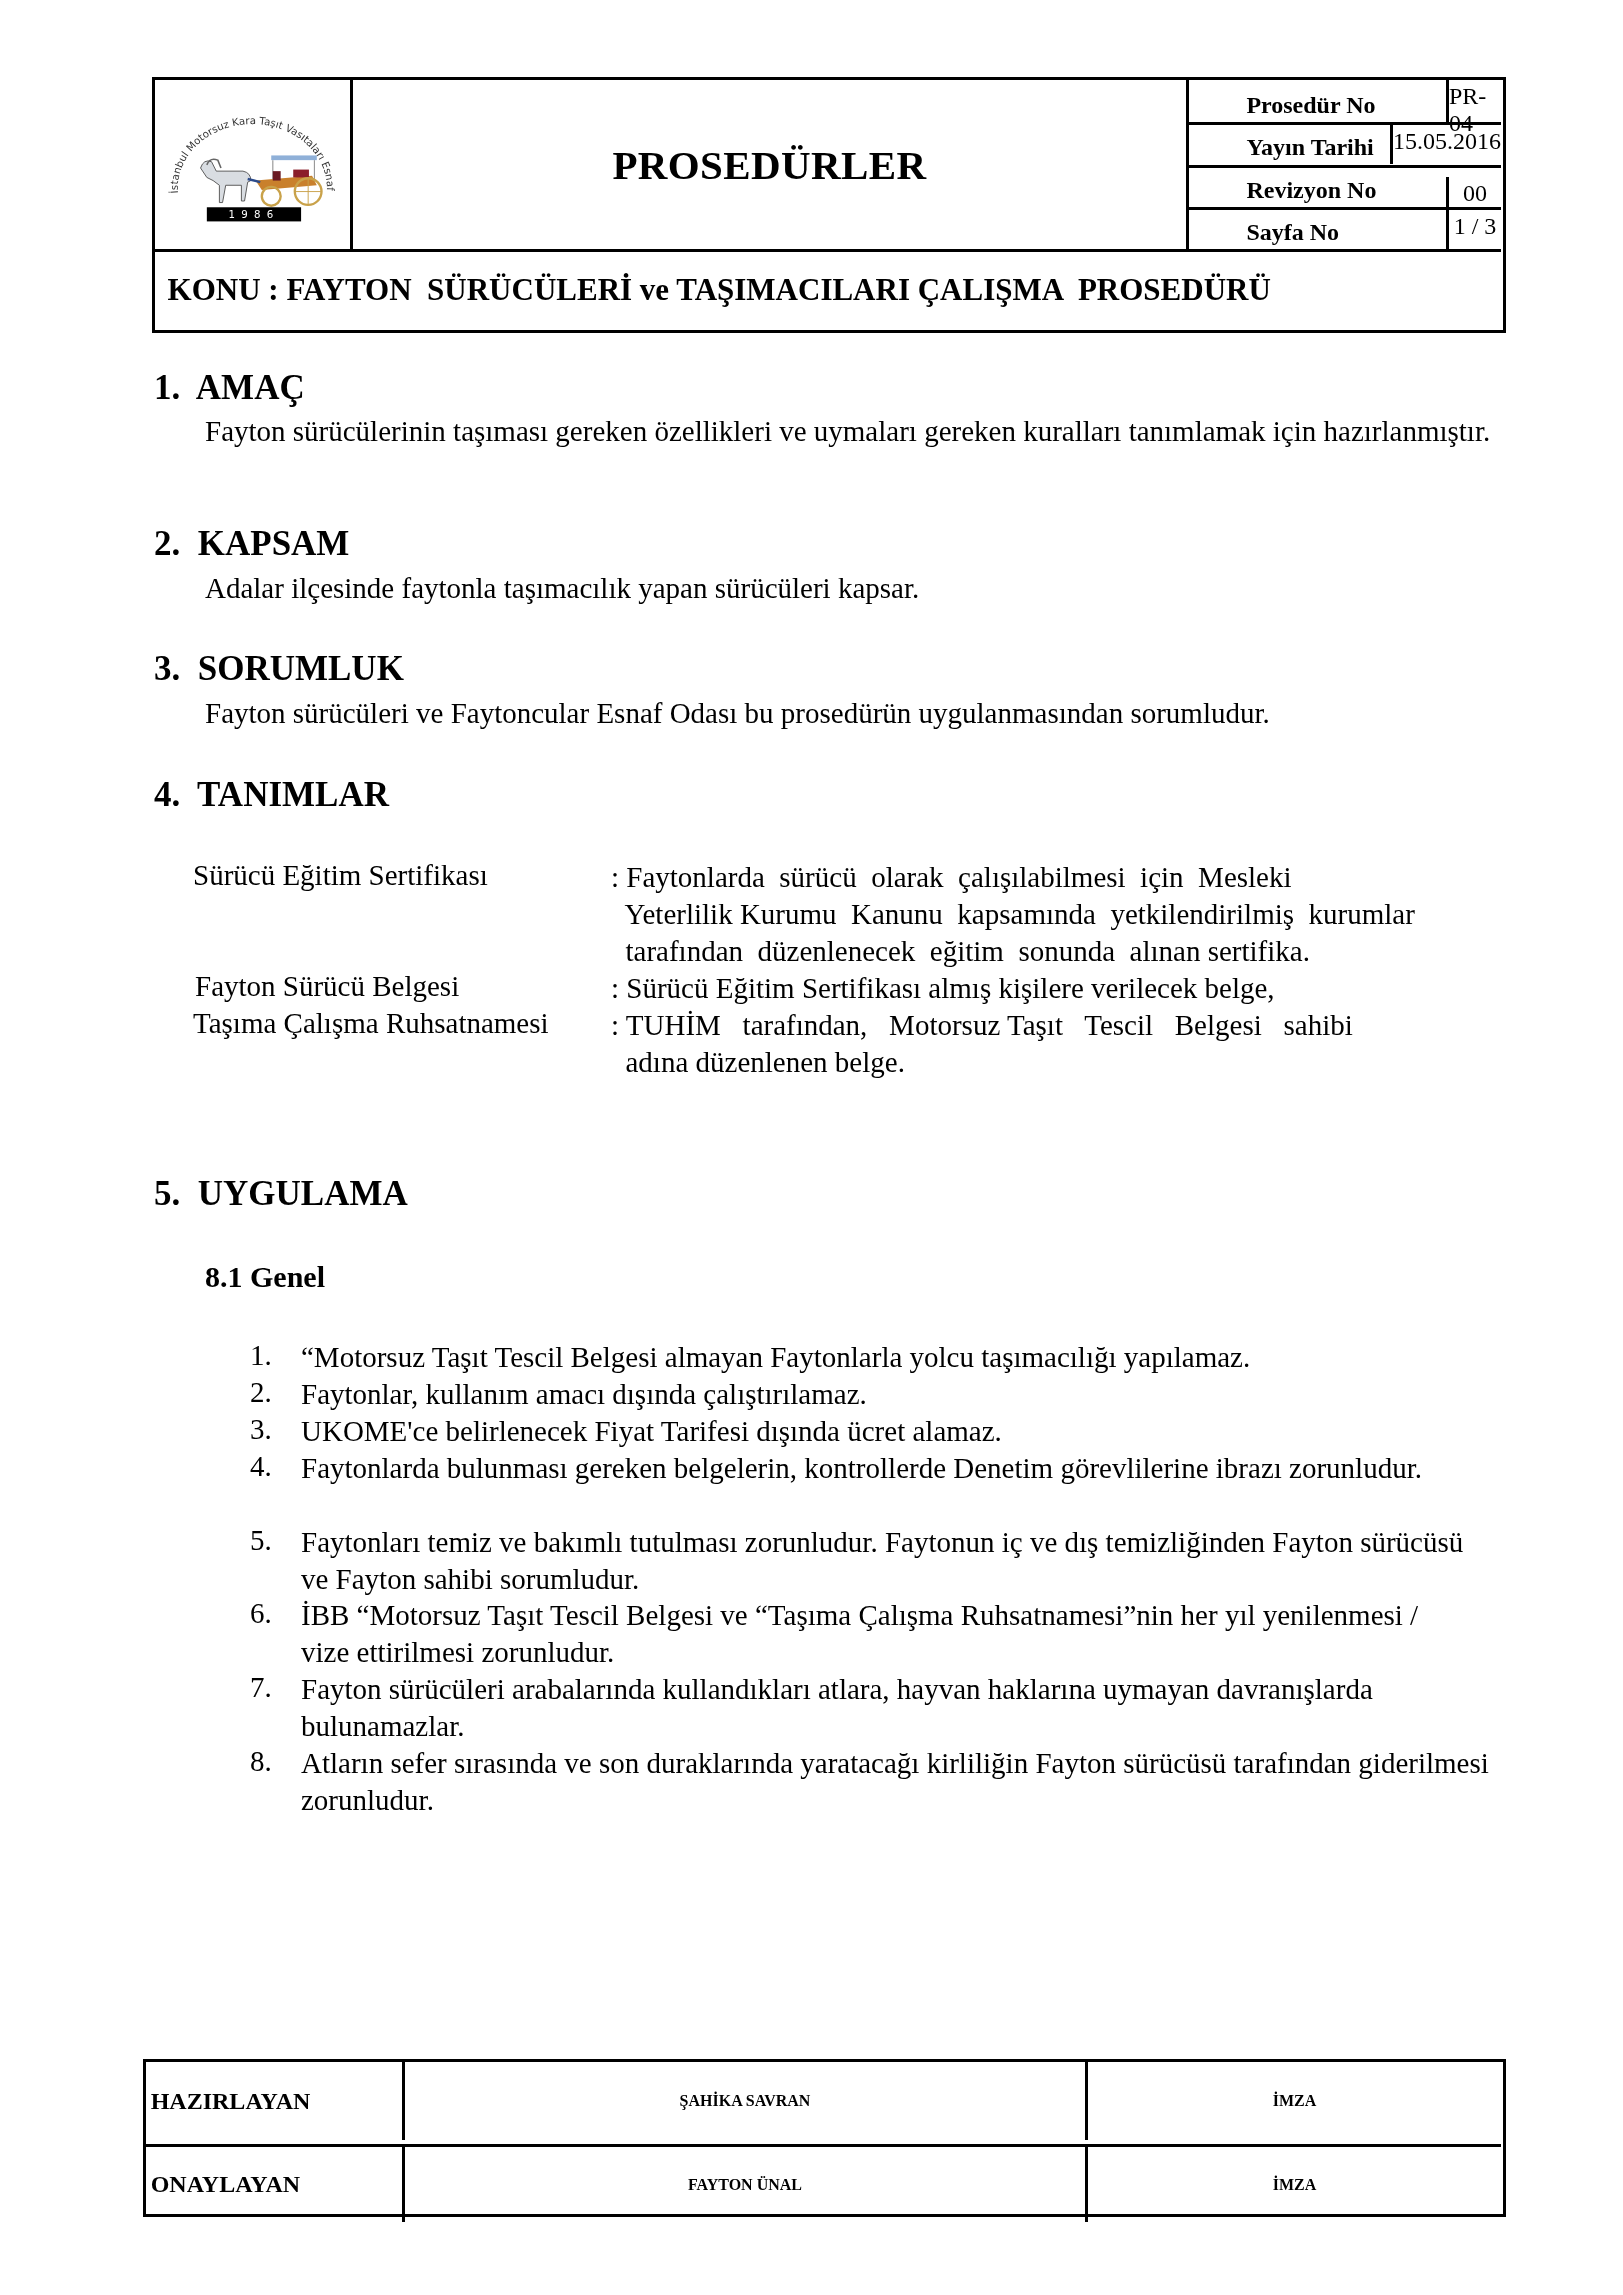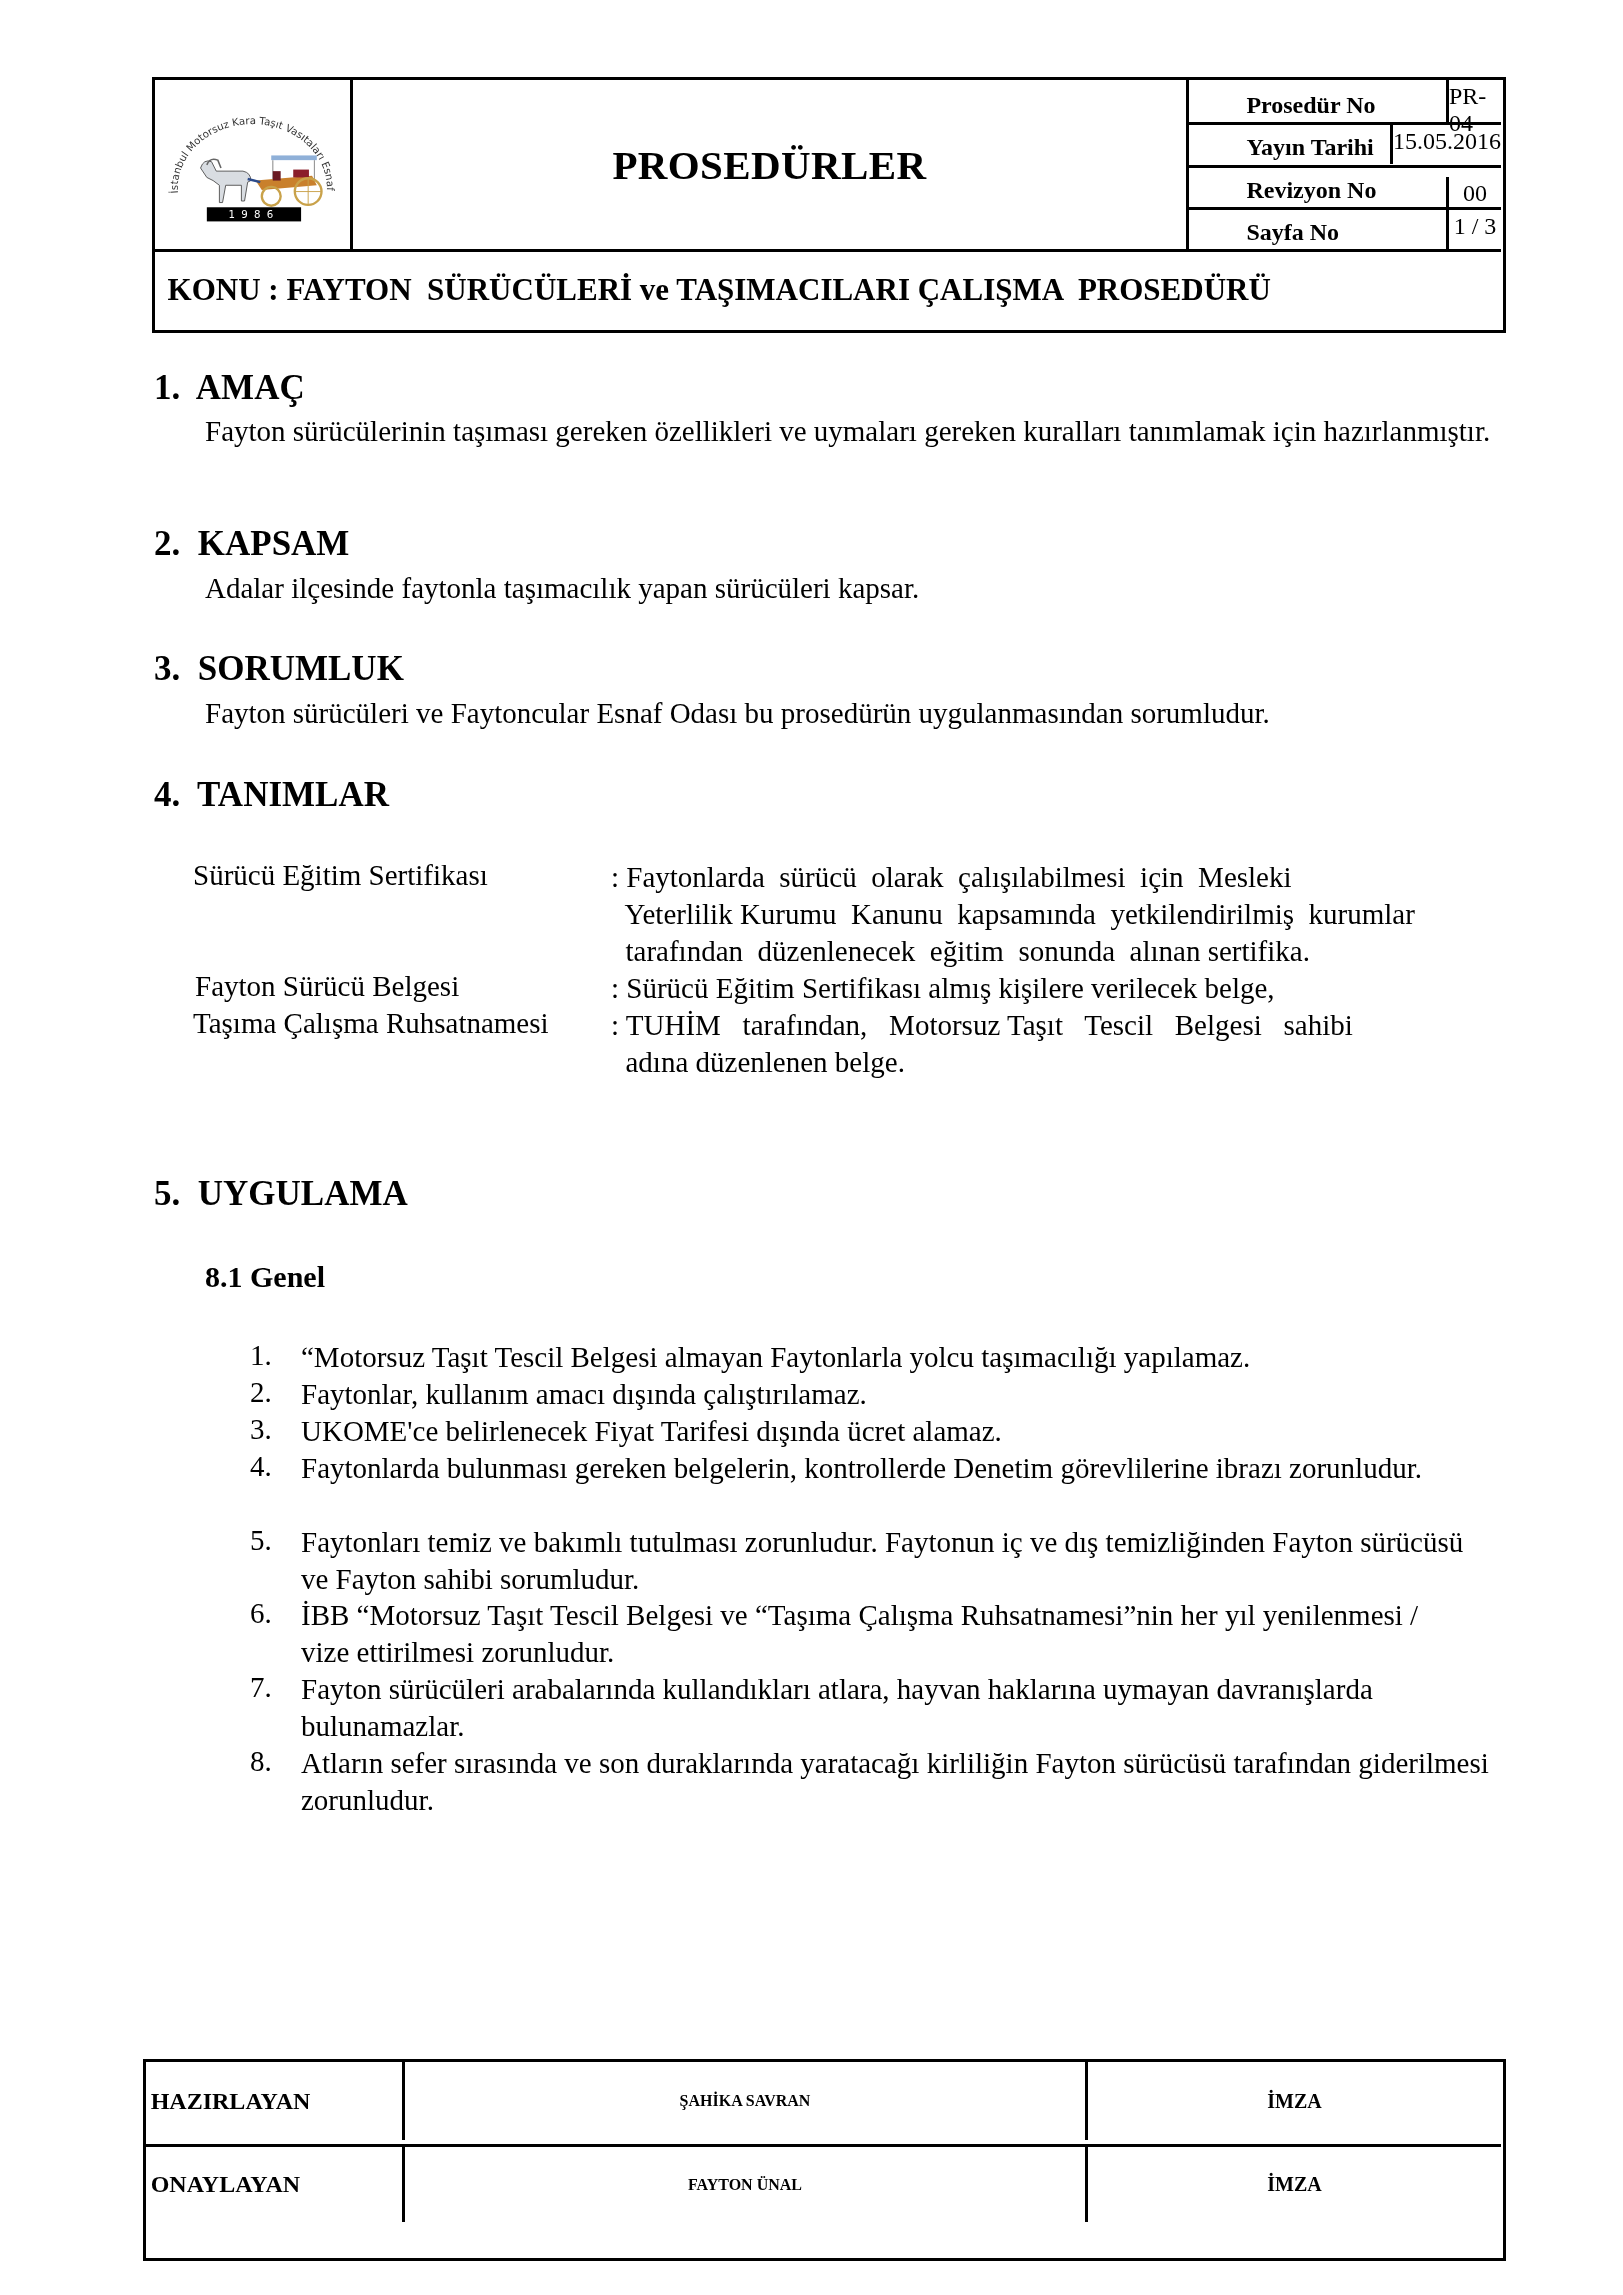--- a/index.html
+++ b/index.html
@@ -33,29 +33,29 @@
     .sec-h { position: absolute; left: 154px; font-weight: bold; font-size: 35px; white-space: pre; }
     .para { position: absolute; left: 205px; font-size: 29px; line-height: 38px; }
     .justify { text-align: justify; text-align-last: left; }
     .def-term { position: absolute; font-size: 29px; white-space: pre; }
     .def-text { position: absolute; left: 611px; font-size: 29px; line-height: 37px; white-space: pre; }
     .sub-h { position: absolute; left: 205px; font-weight: bold; font-size: 30px; }
     .list-num { position: absolute; left: 250px; font-size: 29px; }
     .list-text { position: absolute; left: 301px; font-size: 29px; line-height: 37px; width: 1209px; }
 
     
-    #ftr { position: absolute; left: 143px; top: 2059px; width: 1363px; height: 202px;
+    #ftr { position: absolute; left: 143px; top: 2059px; width: 1363px; height: 158px;
       box-sizing: border-box; border: 3.9px solid #000; }
     .frow { position: absolute; left: 0; width: 1355px; height: 78px; display: flex; }
     .frow.second { top: 82px; border-top: 3.9px solid #000; box-sizing: border-box; height: 78px; }
     .fc1 { width: 259px; border-right: 3.9px solid #000; box-sizing: border-box; font-weight: bold; font-size: 24px;
       display: flex; align-items: center; padding-left: 4.7px; }
     .fc2 { width: 683px; border-right: 3.9px solid #000; box-sizing: border-box; font-weight: bold; font-size: 16px;
       display: flex; align-items: center; justify-content: center; }
-    .fc3 { flex: 1; font-weight: bold; font-size: 20px; display: flex; align-items: center; justify-content: center; }
+    .fc3 { flex: 1; font-weight: bold; font-size: 16px; display: flex; align-items: center; justify-content: center; }
   </style>
 </head>
 <body>
 
 <div id="hdr">
   <div id="logo-cell" class="cell">
     <svg width="194" height="165" viewBox="0 0 247 210">
       <defs>
         <path id="arcpath" d="M 30 150 A 95 82 0 1 1 218 150"></path>
       </defs>

